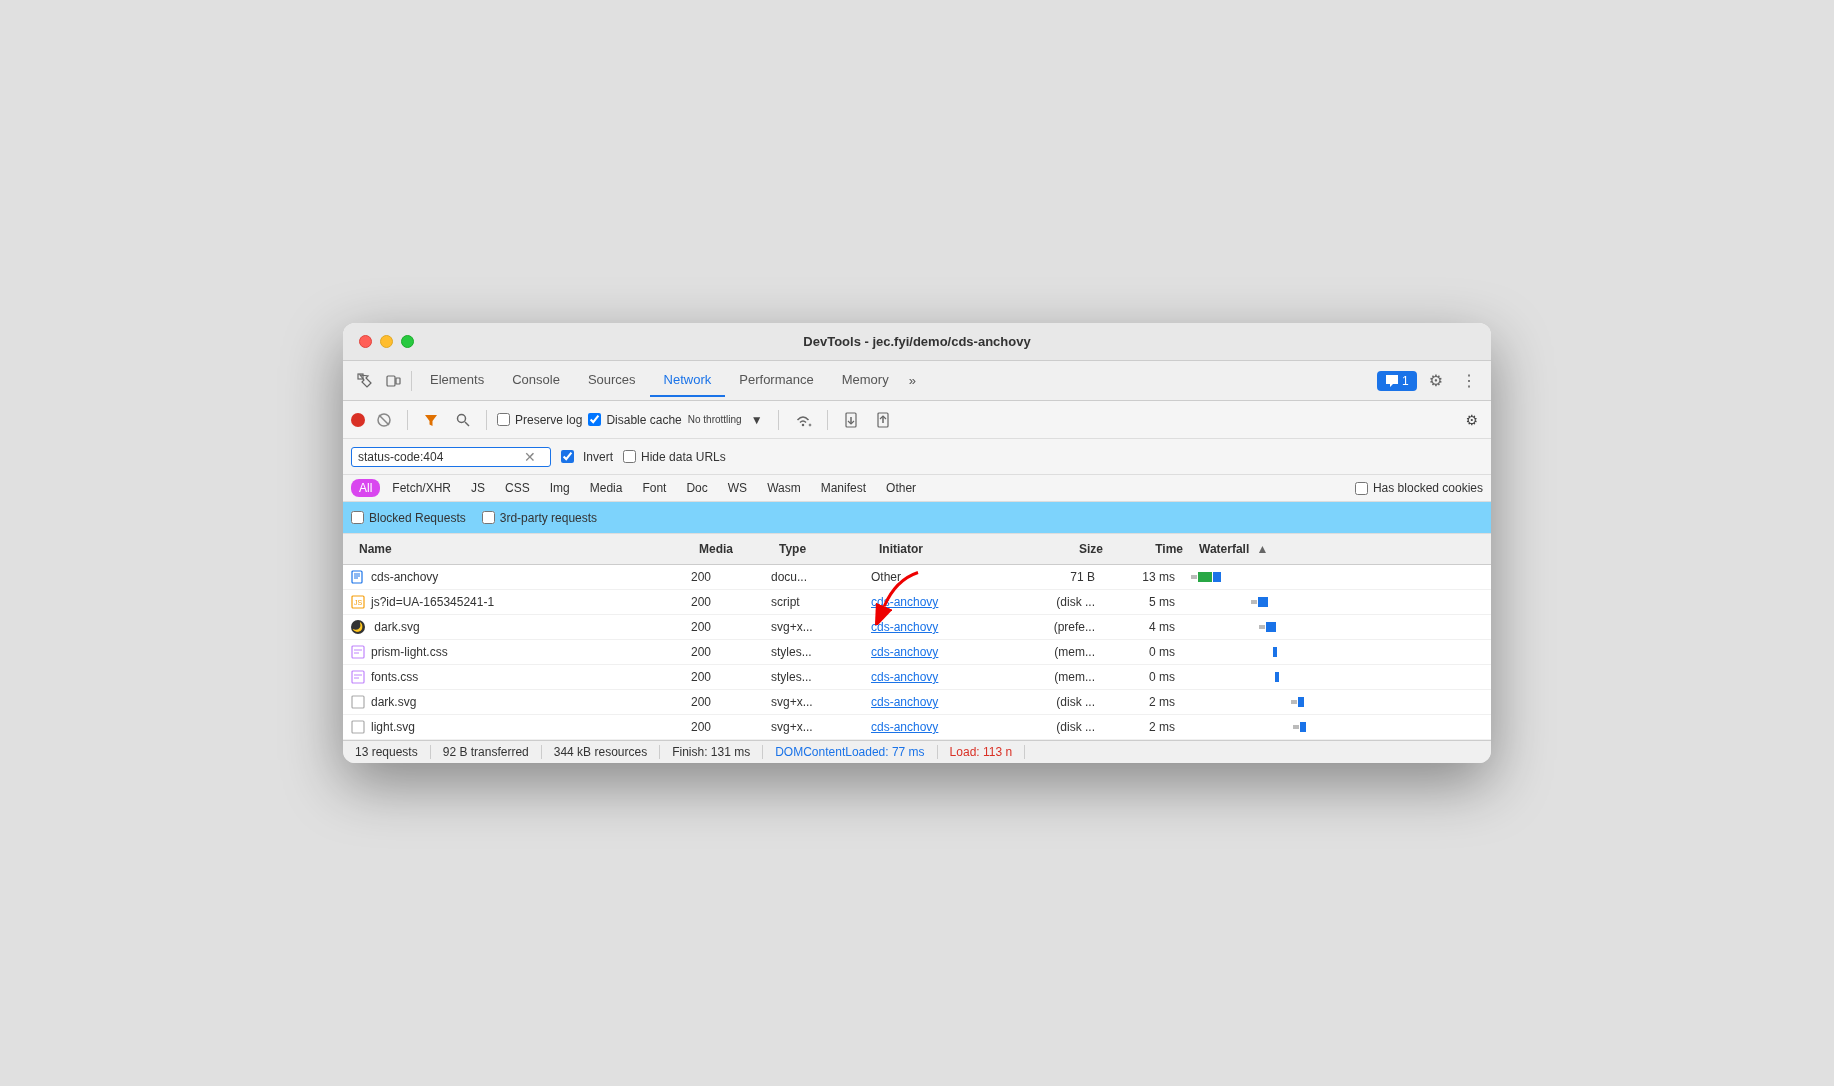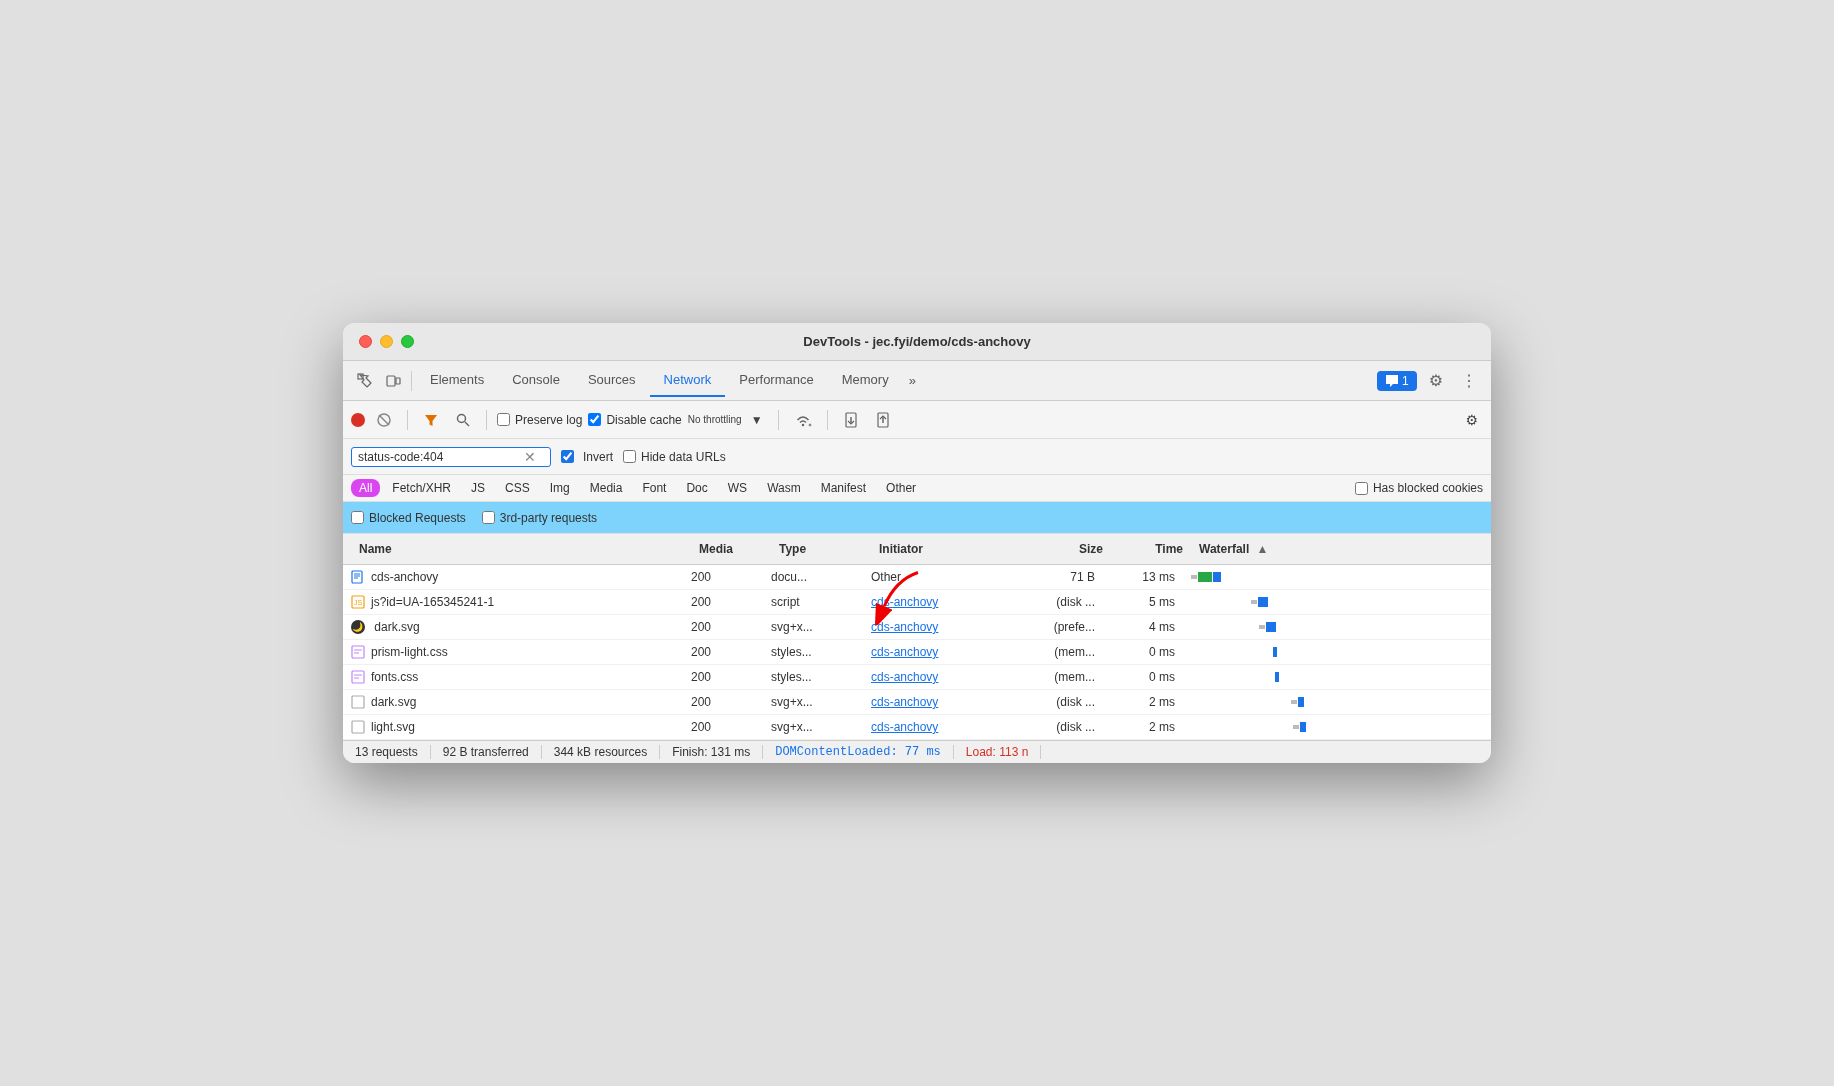--- a/index.html
+++ b/index.html
@@ -286,21 +286,21 @@
       gap: 0;
       font-size: 12px;
       color: #333;
     }
     .status-segment {
       padding: 0 12px;
       border-right: 1px solid #ccc;
       white-space: nowrap;
     }
     .status-segment:first-child { padding-left: 0; }
-    .status-blue { color: #1a73e8; font-weight: 500; font-family: Liberation Mono, monospace; }
+    .status-blue { color: #1a73e8; font-weight: 500; }
     .status-red { color: #d93025; font-weight: 500; }
     
     .red-arrow {
       position: absolute;
       left: 530px;
       top: 164px;
       width: 60px;
       height: 60px;
       pointer-events: none;
       z-index: 100;

